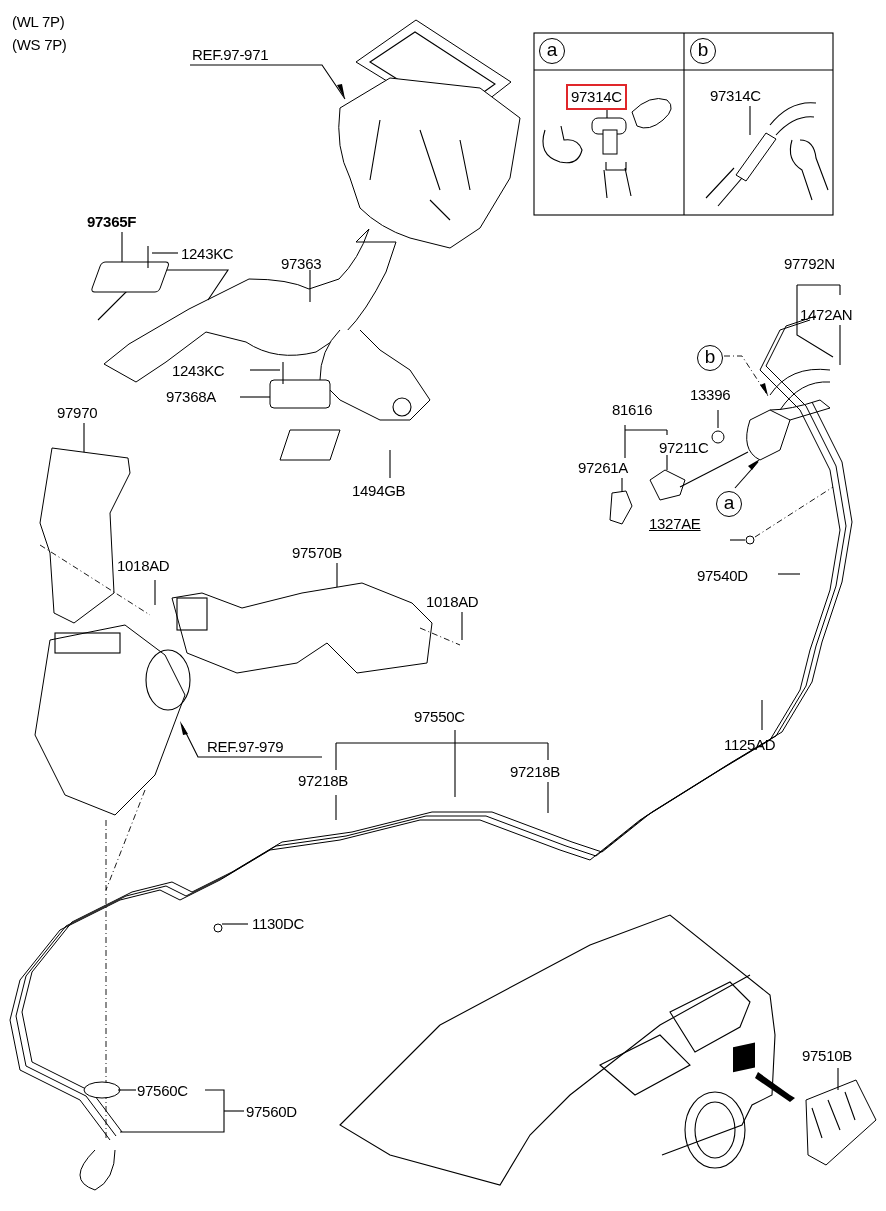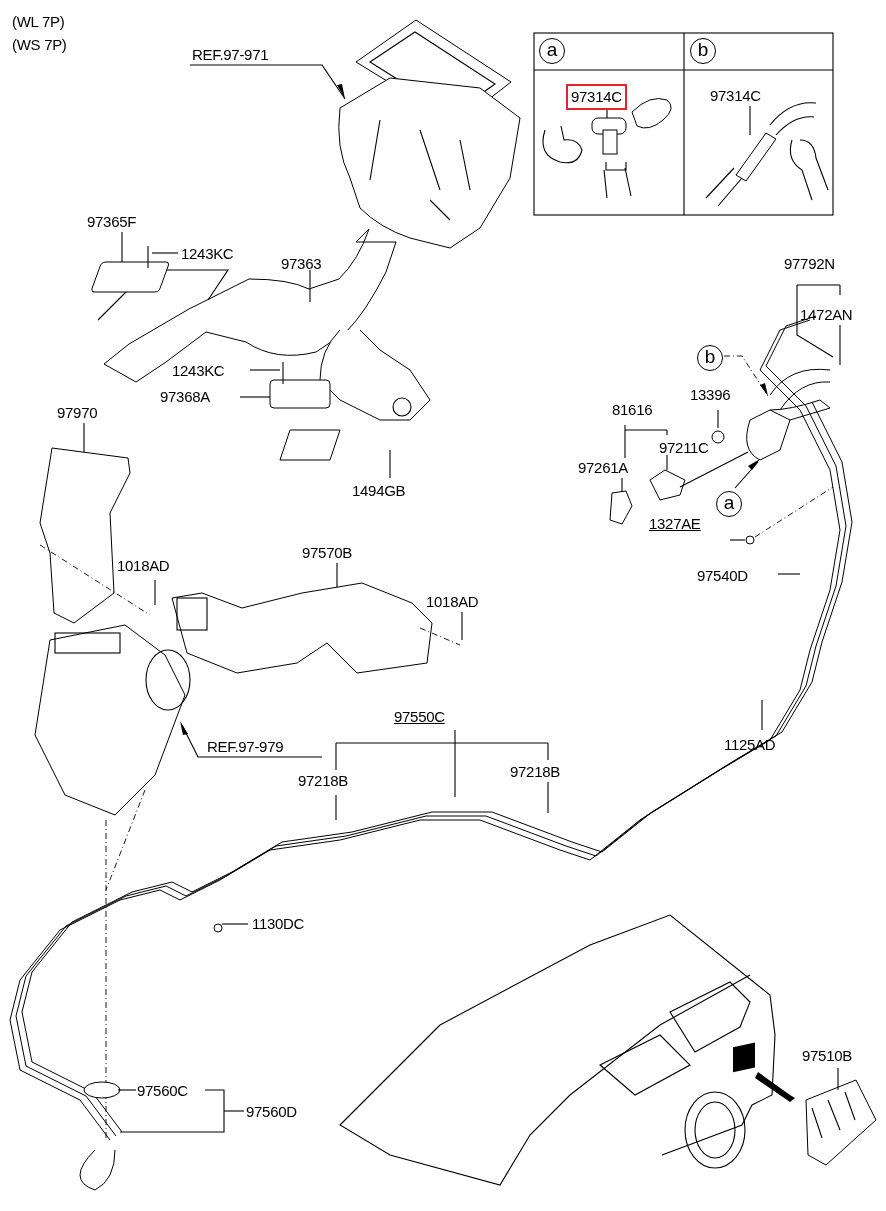--- a/index.html
+++ b/index.html
@@ -178,31 +178,31 @@
 <div class="lbl" style="left:12px;top:35px;">(WS 7P)</div>
 
 <div class="lbl" style="left:192px;top:45px;">REF.97-971</div>
 <div class="lbl" style="left:207px;top:737px;">REF.97-979</div>
 
 <div class="circ" style="left:539px;top:38px;">a</div>
 <div class="circ" style="left:690px;top:38px;">b</div>
 <div class="lbl hl" style="left: 569px; top: 87px; padding: 0px 2px; outline-color: rgb(224, 38, 42);">97314C</div>
 <div class="lbl" style="left:710px;top:86px;">97314C</div>
 
-<div class="lbl" style="left:87px;top:212px;">97365F</div>
+<div class="lbl" style="left:87px;top:212px;font-weight:bold;">97365F</div>
 <div class="lbl" style="left:181px;top:244px;">1243KC</div>
 <div class="lbl" style="left:281px;top:254px;">97363</div>
 <div class="lbl" style="left:172px;top:361px;">1243KC</div>
-<div class="lbl" style="left:160px;top:387px;">97368A</div>
+<div class="lbl" style="left:166px;top:387px;">97368A</div>
 <div class="lbl" style="left:352px;top:481px;">1494GB</div>
 <div class="lbl" style="left:57px;top:403px;">97970</div>
 <div class="lbl" style="left:117px;top:556px;">1018AD</div>
-<div class="lbl" style="left:302px;top:543px;">97570B</div>
+<div class="lbl" style="left:292px;top:543px;">97570B</div>
 <div class="lbl" style="left:426px;top:592px;">1018AD</div>
-<div class="lbl" style="left:394px;top:707px;text-decoration:underline;">97550C</div>
+<div class="lbl" style="left:414px;top:707px;">97550C</div>
 <div class="lbl" style="left:298px;top:771px;">97218B</div>
 <div class="lbl" style="left:510px;top:762px;">97218B</div>
 <div class="lbl" style="left:724px;top:735px;">1125AD</div>
 <div class="lbl" style="left:252px;top:914px;">1130DC</div>
 <div class="lbl" style="left:137px;top:1081px;">97560C</div>
 <div class="lbl" style="left:246px;top:1102px;">97560D</div>
 <div class="lbl" style="left:802px;top:1046px;">97510B</div>
 <div class="lbl" style="left:784px;top:254px;">97792N</div>
 <div class="lbl" style="left:800px;top:305px;">1472AN</div>
 <div class="lbl" style="left:690px;top:385px;">13396</div>

